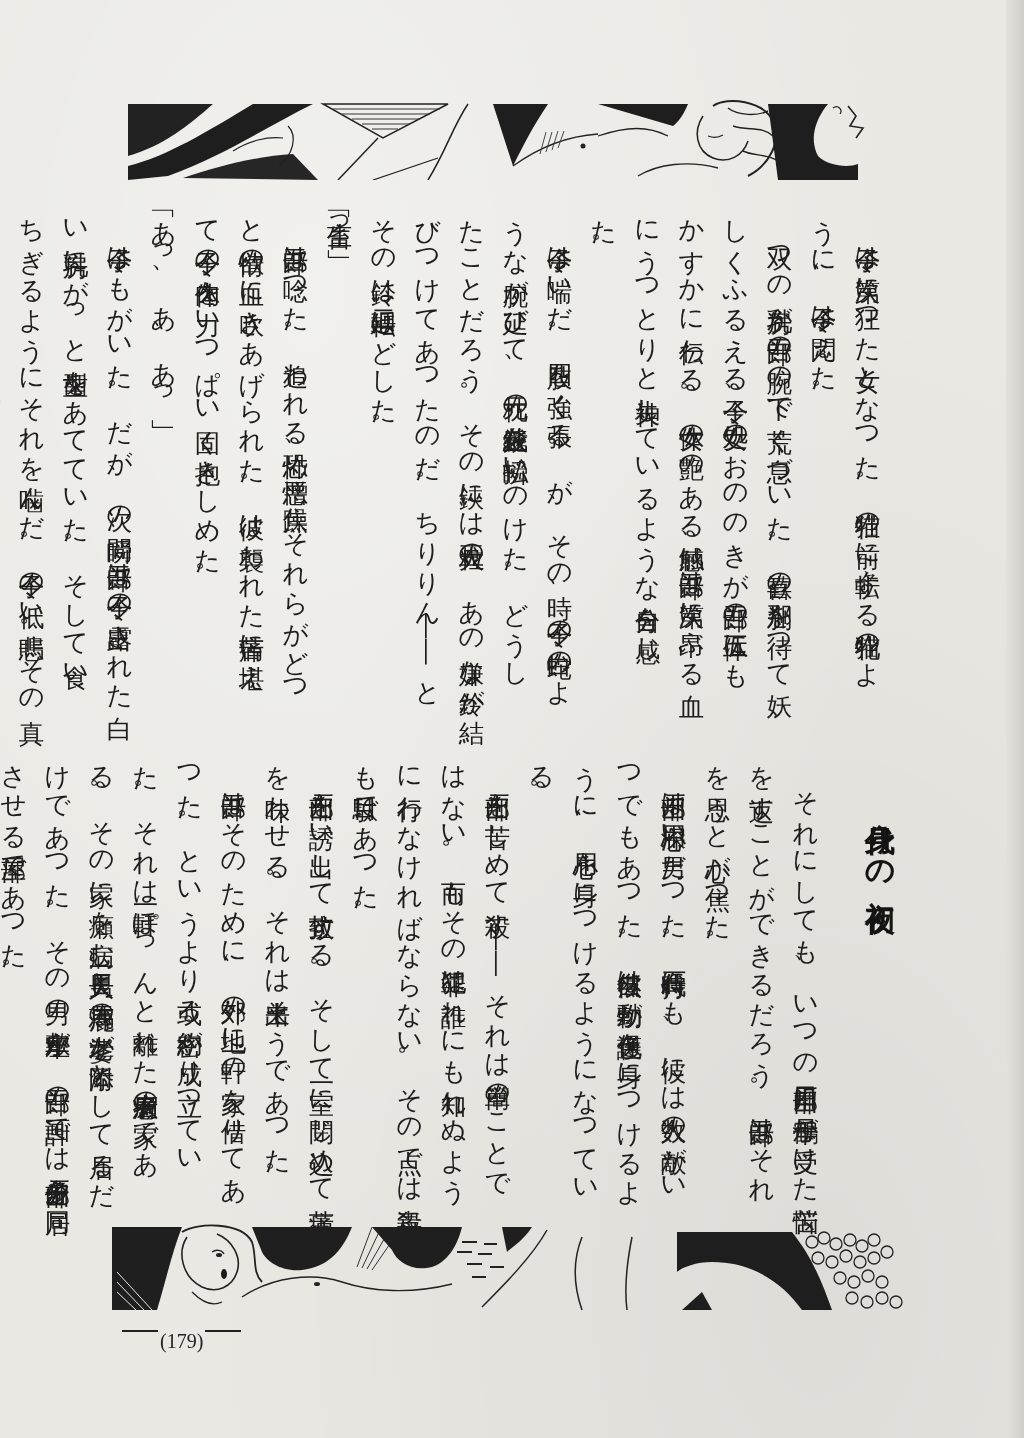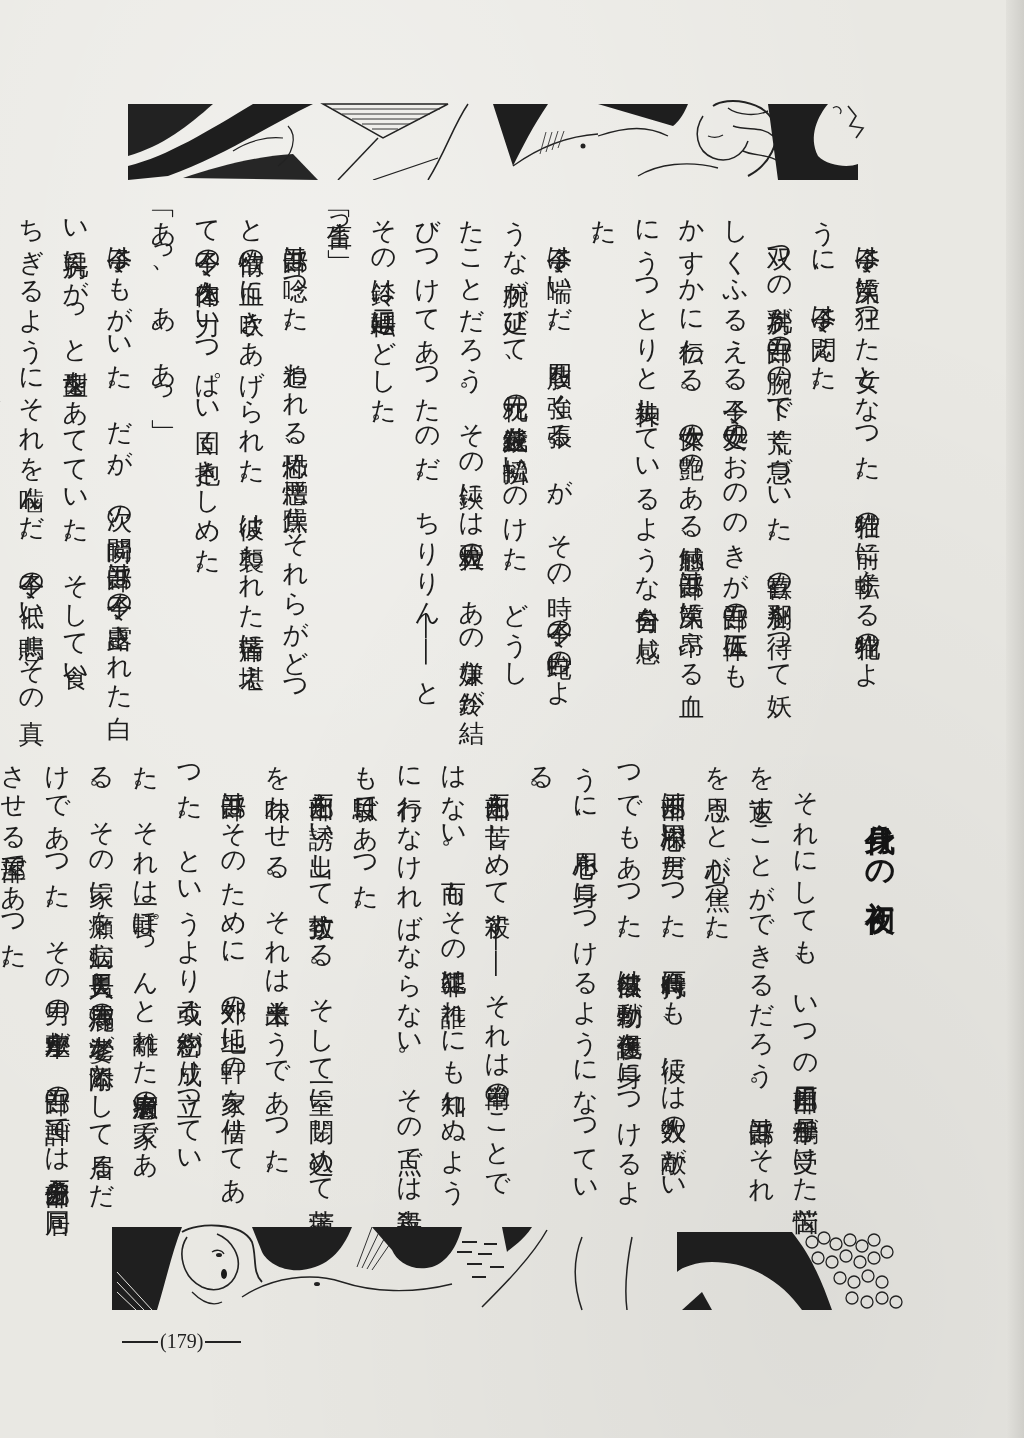--- a/index.html
+++ b/index.html
@@ -58,21 +58,21 @@
     font-size: 30px;
     letter-spacing: 2px;
     color: #141414;
   }
   .page-number {
     position: absolute;
     left: 122px; top: 1330px;
     font-family: "Liberation Serif", "DejaVu Serif", serif;
     font-size: 20px;
     color: #222;
-    display: flex; align-items: center; gap: 2px;
+    display: flex; align-items: flex-start; gap: 2px;
   }
   .page-number .dash {
     display: inline-block; width: 36px; height: 2px; background: #222;
   }
 </style>
 </head>
 <body>
 
 <div class="page">
   <div class="right-edge"></div>

